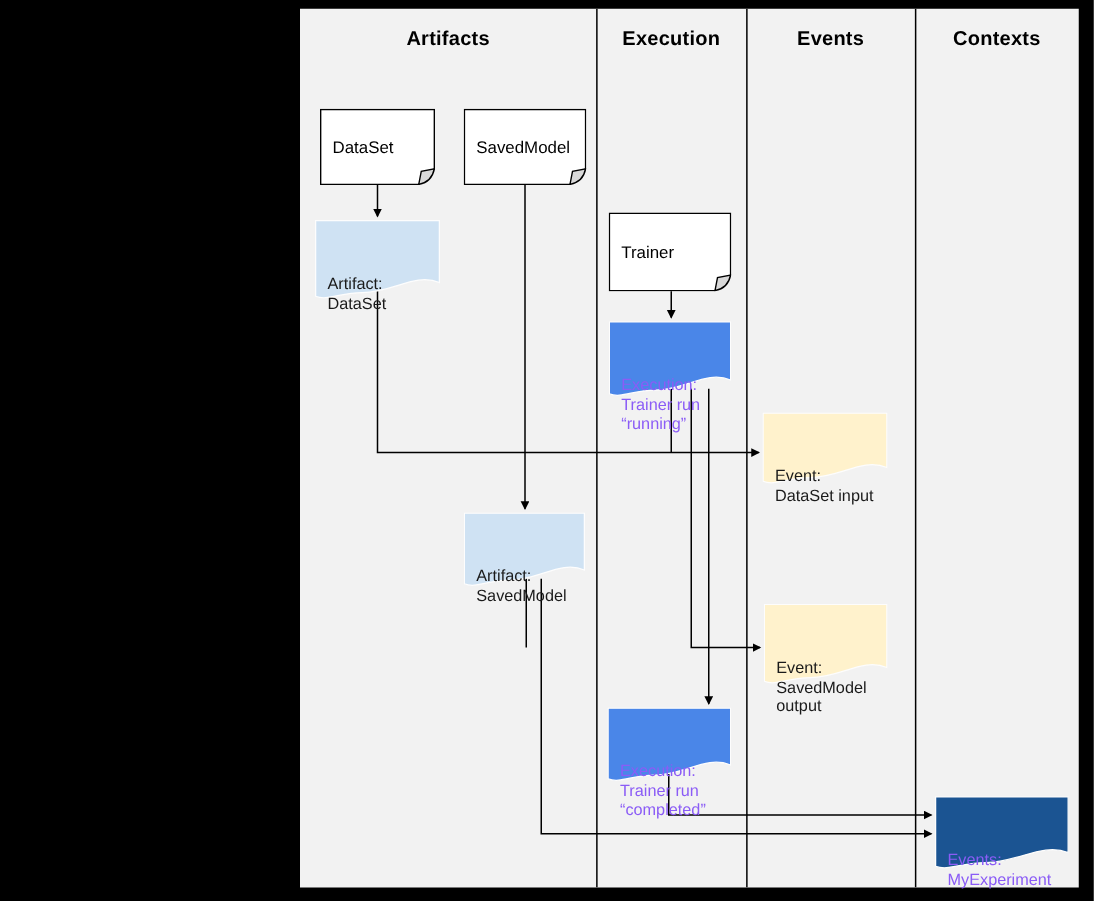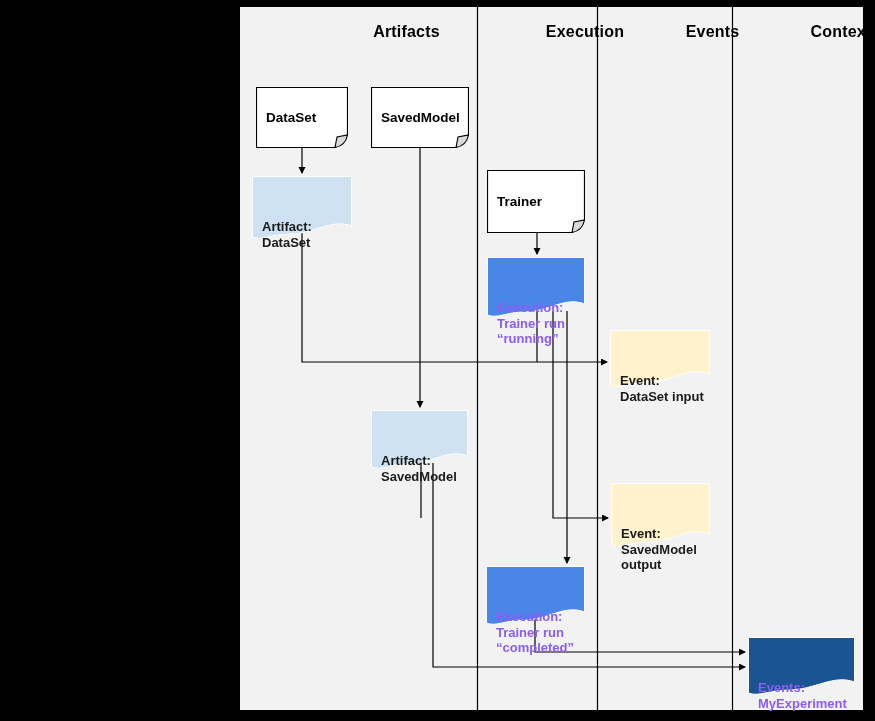--- a/index.html
+++ b/index.html
@@ -7,28 +7,28 @@
     width:875px;height:721px;background:#000;overflow:hidden;
     font-family:"Liberation Sans","DejaVu Sans",sans-serif;
     position:relative;
   }
   .diagram{
     position:absolute;left:240px;top:7px;width:623px;height:703px;
     background:#F2F2F2;
   }
   .col-header{
     position:absolute;top:14px;height:22px;display:flex;align-items:center;justify-content:center;
-    font-size:16px;font-weight:700;color:#000;letter-spacing:.2px;margin-left:48px;
+    font-size:16px;font-weight:700;color:#000;letter-spacing:.2px;
   }
   .hdr-artifacts{left:0;width:237px;}
   .hdr-execution{left:237px;width:120px;}
   .hdr-events{left:357px;width:135px;}
   .hdr-contexts{left:492px;width:131px;}
   svg.layer{position:absolute;left:0;top:0;}
-  .node{position:absolute;font-weight:bold;}
+  .node{position:absolute;}
   .node svg{position:absolute;left:0;top:0;display:block;}
   .node .lbl{
     position:relative;z-index:2;display:flex;align-items:center;
     height:100%;padding-left:10px;padding-right:4px;
     font-size:13.5px;color:#000;
   }
   .note .txt{
     position:relative;z-index:2;display:block;
     padding:7px 6px 0 10px;
     font-size:13px;line-height:15.5px;color:#1a1a1a;

